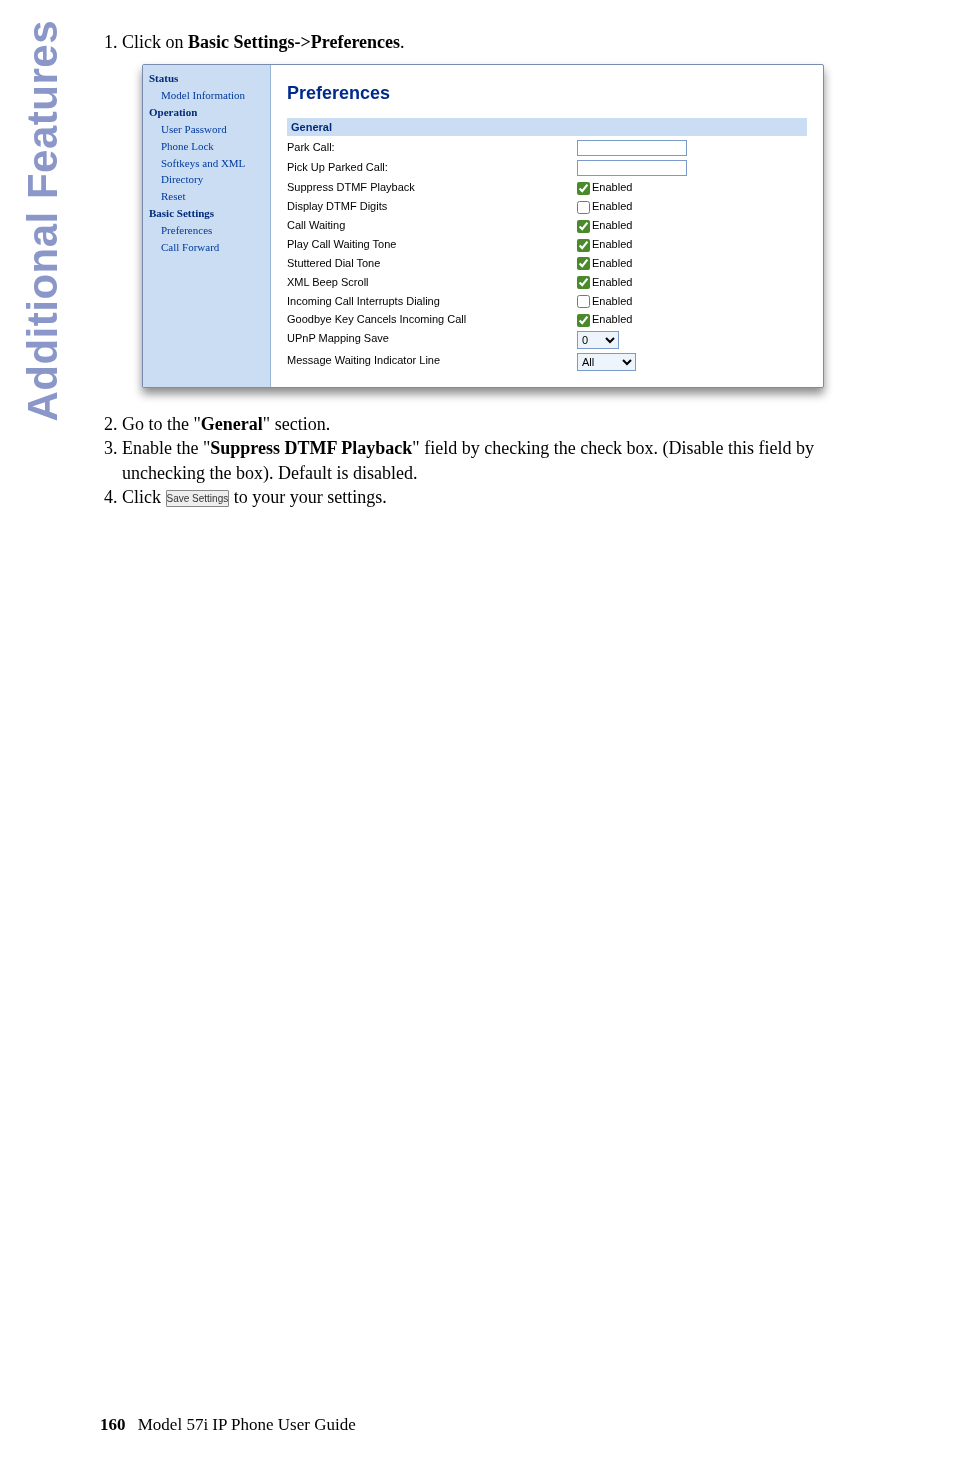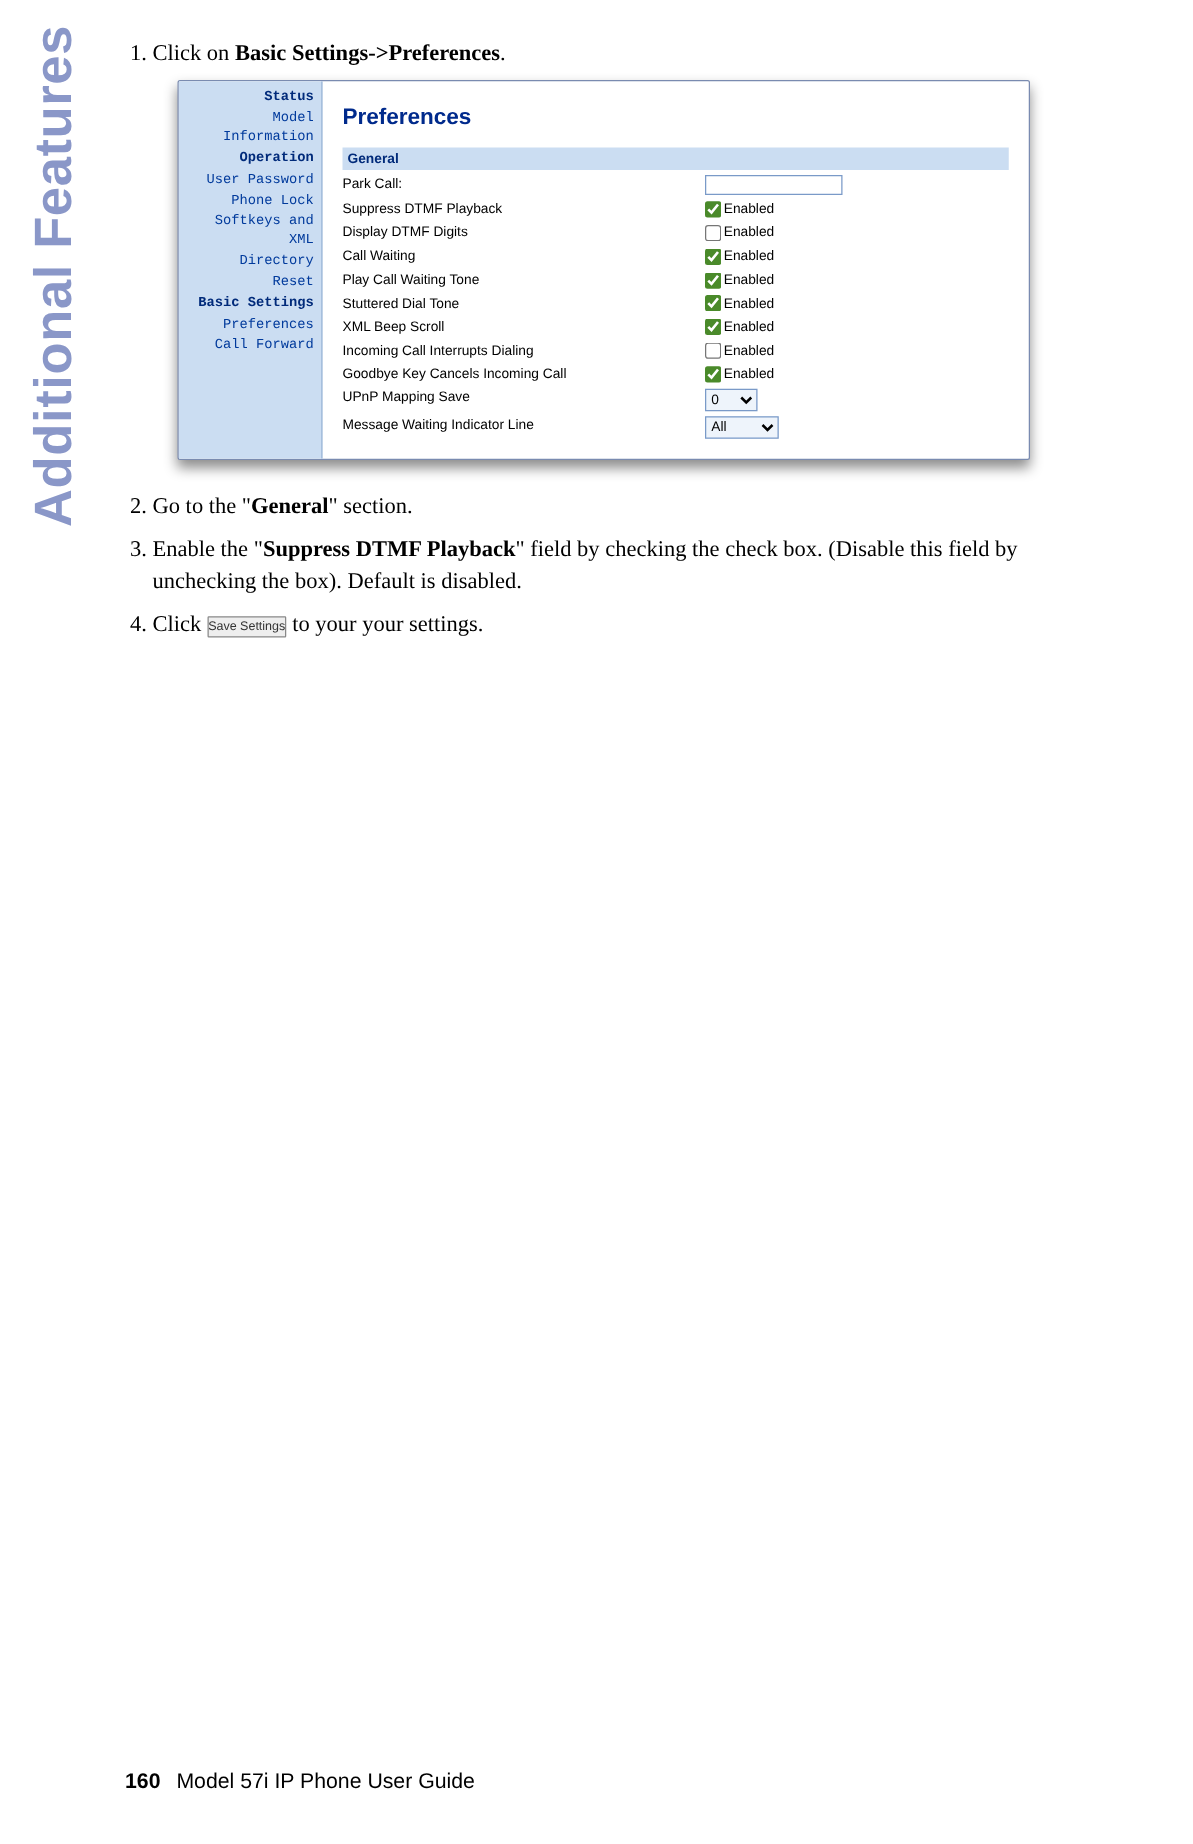--- a/index.html
+++ b/index.html
@@ -38,45 +38,44 @@
     padding-top: 30px;
   }
   ol.steps {
     padding-left: 22px;
     margin: 0;
   }
   ol.steps li {
     font-size: 18px;
     font-family: "Times New Roman", serif;
     color: #000;
-    margin-bottom: 11px;
+    margin-bottom: 0;
     line-height: 1.35;
   }
   .bold { font-weight: bold; }
   .screenshot-wrap {
     margin: 10px 0 24px 20px;
     border: 1px solid #7a8bb0;
     width: 680px;
     background: #fff;
     box-shadow: 0 6px 10px rgba(0,0,0,0.45);
     border-radius: 2px;
     overflow: hidden;
   }
   .screenshot-inner {
     display: flex;
   }
   .sidebar {
-    width: 115px;
+    width: 128px;
     background: #cbddf2;
     border-right: 1px solid #9bb5d6;
     padding: 4px 6px 10px 6px;
-    font-family: Liberation Mono, monospace;
+    font-family: Liberation Serif, serif;
     font-size: 11px;
     box-sizing: border-box;
-    text-align: right;
   }
   .sidebar .cat {
     color: #002a7a;
     font-weight: bold;
     margin: 2px 0;
   }
   .sidebar .item {
     color: #003a9c;
     margin: 2px 0 2px 12px;
     cursor: pointer;
@@ -145,21 +144,21 @@
     padding: 1px 0;
     vertical-align: 1px;
     color: #333;
     line-height: 13px;
     border-radius: 1px;
   }
   .footer {
     position: absolute;
     bottom: 40px;
     left: 100px;
-    font-family: Liberation Sans, sans-serif;
+    font-family: Liberation Serif, serif;
     font-size: 17px;
   }
   .footer .pagenum { font-weight: bold; margin-right: 8px; }
 </style>
 </head>
 <body>
 
 <div class="side-title">
   <span>Additional Features</span>
 </div>
@@ -186,20 +185,24 @@
             <div class="item">Call Forward</div>
           </div>
           <div class="mainpanel">
             <h2>Preferences</h2>
             <div class="section-head">General</div>
 
             <div class="form-row">
               <div class="label">Park Call:</div>
               <div class="control"><input class="txt" type="text" value="" style=""></div>
             </div>
+            <div class="form-row">
+              <div class="label">Pick Up Parked Call:</div>
+              <div class="control"><input class="txt" type="text" value="" style=""></div>
+            </div>
 
             <div class="form-row">
               <div class="label">Suppress DTMF Playback</div>
               <div class="control"><input type="checkbox" class="chk" checked="" style=""><span>Enabled</span></div>
             </div>
             <div class="form-row">
               <div class="label">Display DTMF Digits</div>
               <div class="control"><input type="checkbox" class="chk" style=""><span>Enabled</span></div>
             </div>
             <div class="form-row">

